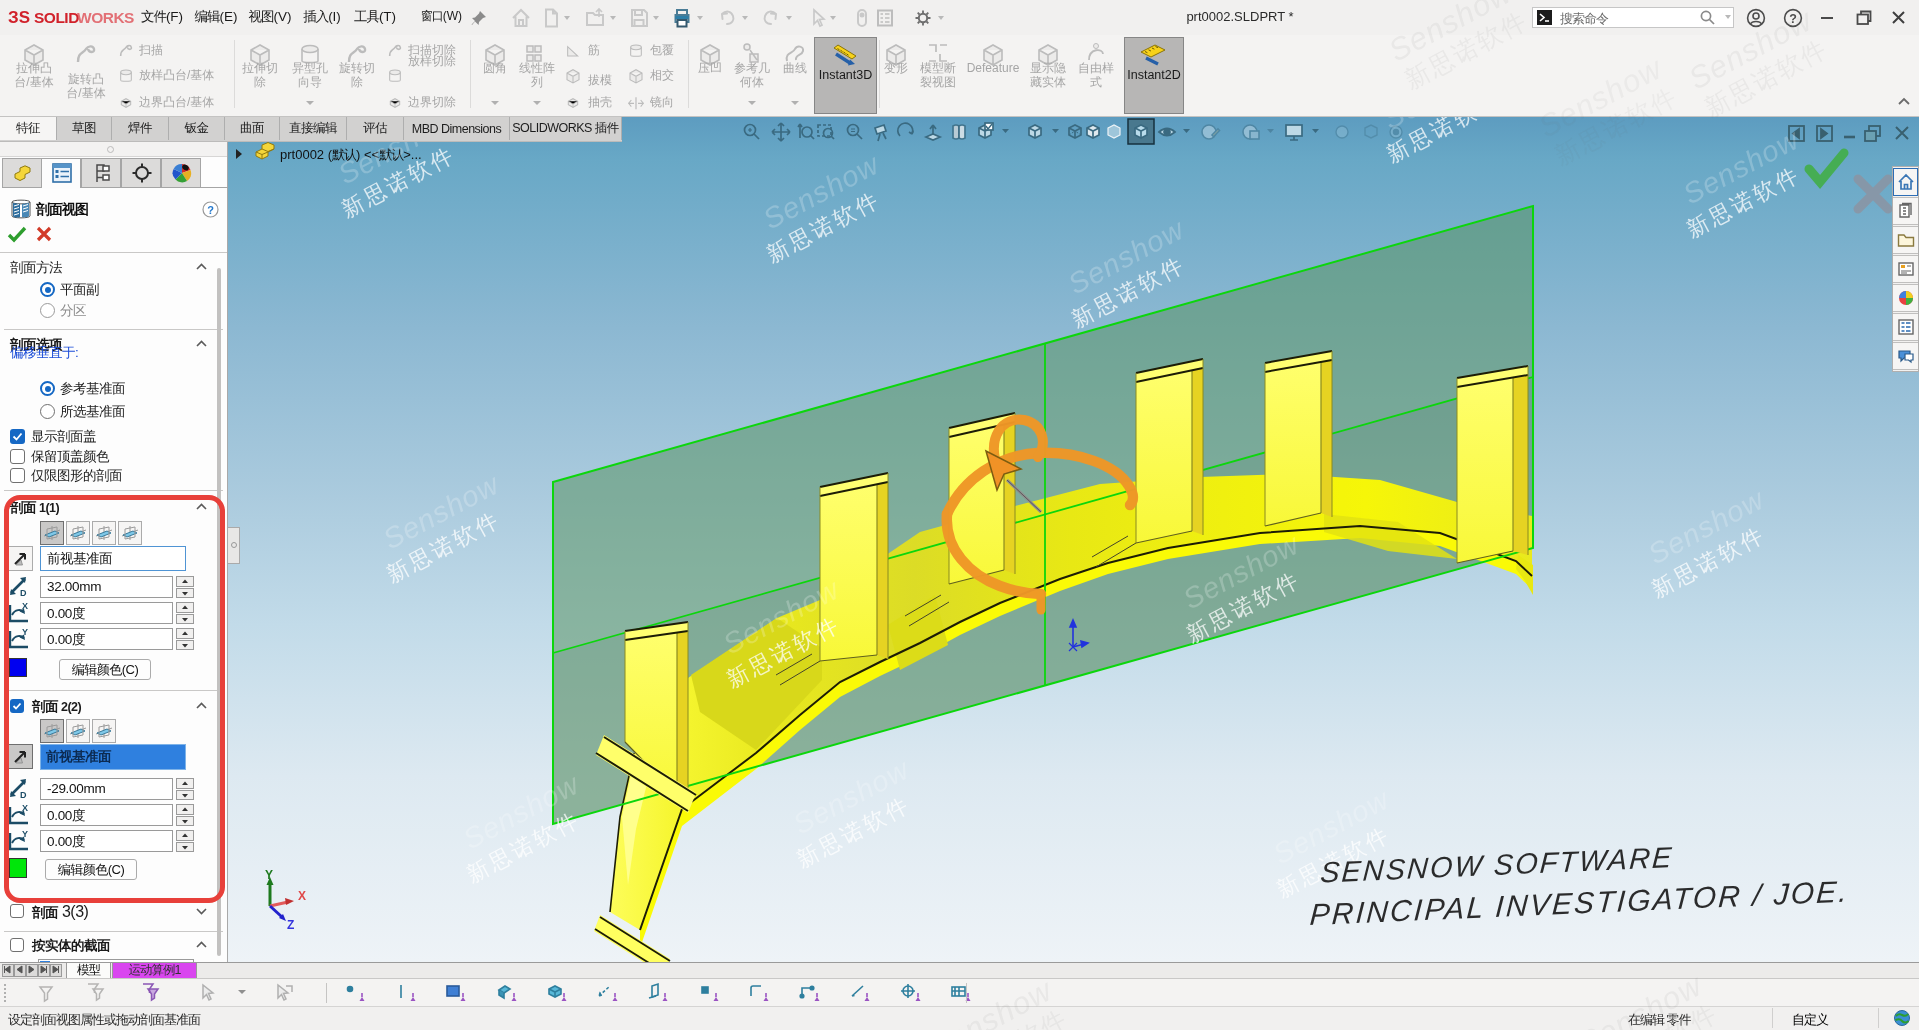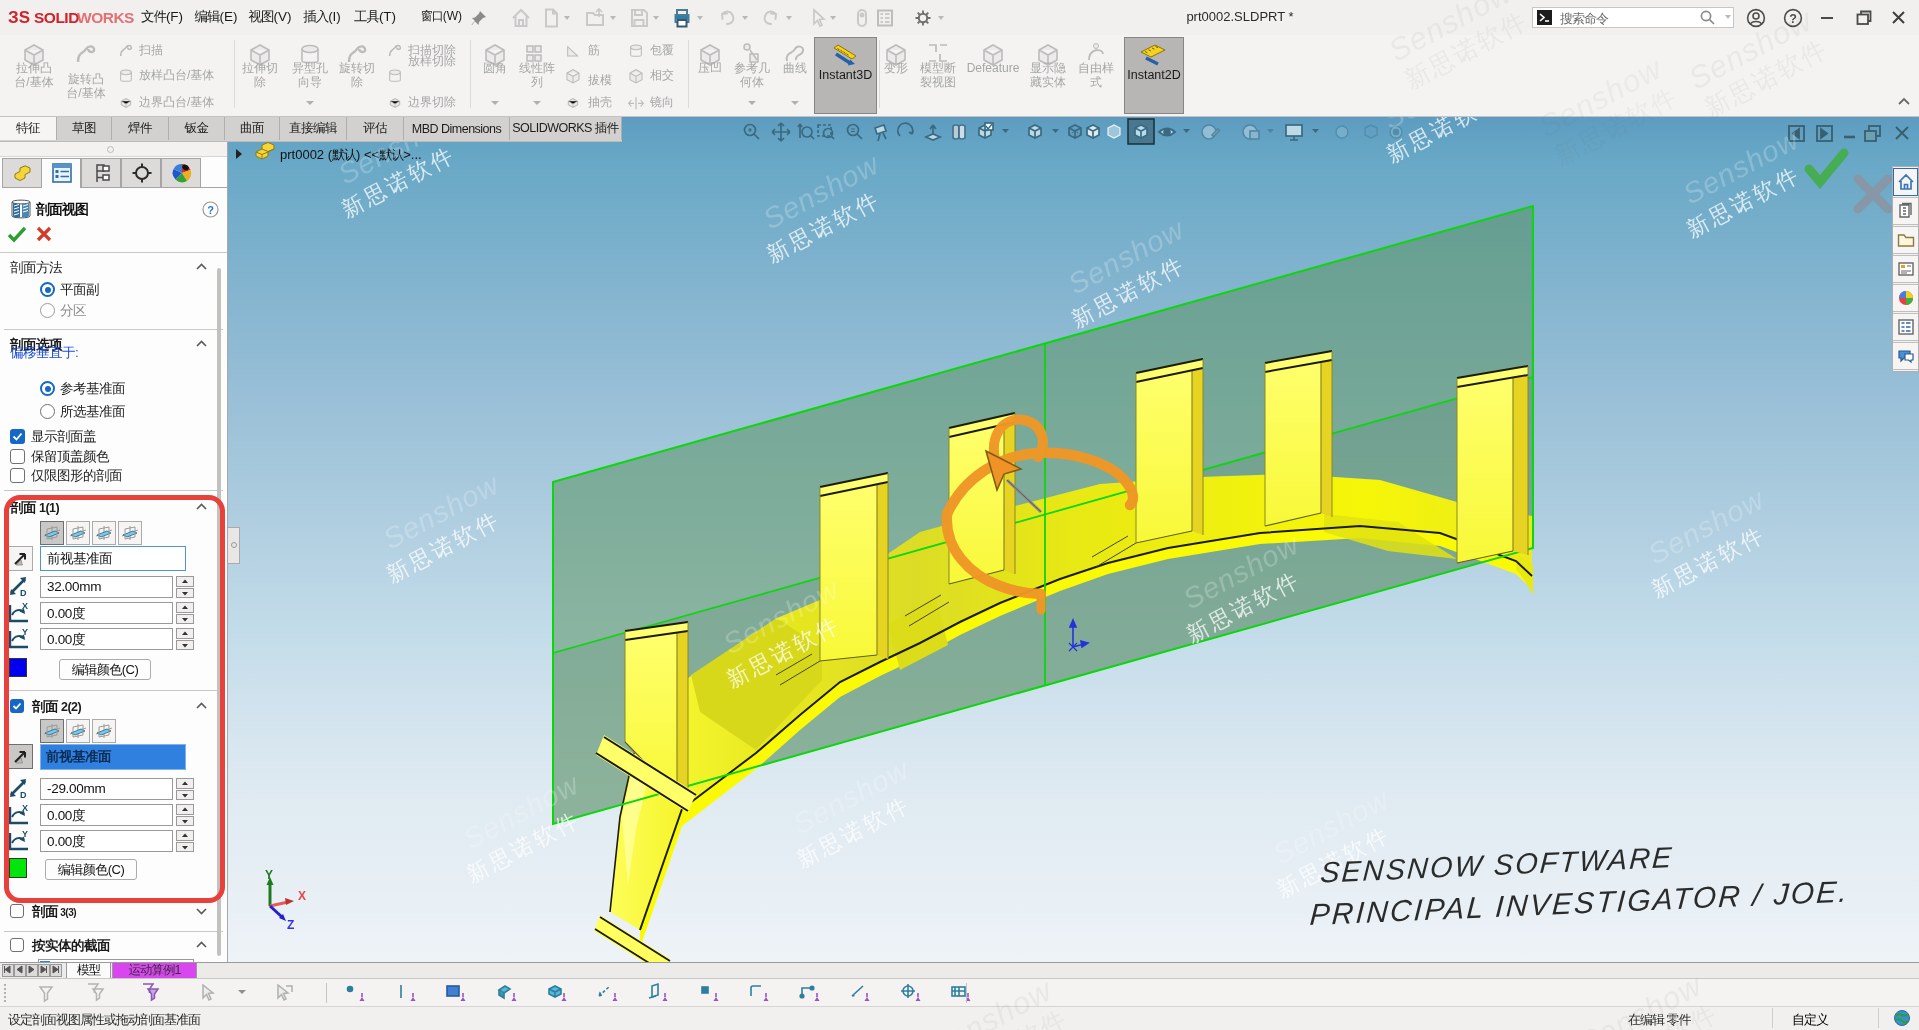--- a/index.html
+++ b/index.html
@@ -816,21 +816,21 @@
 <svg class="ab" style="left:180px;top:831.0px" width="10" height="9" viewBox="0 0 10 9">
     <path d="M2 6 L5 2.5 L8 6" fill="#333" transform="translate(0,0)"></path>
   </svg>
 <div class="ab" style="left:176px;top:841.5px;width:18px;height:10.5px;background:#f1f0ef;border:1px solid #9a9a9a"></div>
 <svg class="ab" style="left:180px;top:842.5px" width="10" height="9" viewBox="0 0 10 9">
     <path d="M2 3 L5 6.5 L8 3" fill="#333" transform="translate(0,0)"></path>
   </svg>
 <div class="ab" style="left:9px;top:858px;width:18px;height:20px;background:#00e60a;border:1px solid #333"></div>
 <div class="ab ctr" style="left:45px;top:859px;width:92px;height:21px;background:#fdfdfd;border:1px solid #ababab;border-radius:3px;font-size:13px;color:#111;letter-spacing:-0.5px">编辑颜色(C)</div>
 <div class="ab" style="left:10px;top:904px;width:14px;height:14px;background:#fff;border:1.4px solid #707070;border-radius:3px"></div>
-<div class="ab" style="left:32px;top:903px;font-size:13.5px;font-weight:bold;color:#1b1b1b;letter-spacing:-0.5px">剖面<span style="font-weight:bold;font-size:10px"> 3(3)</span></div>
+<div class="ab" style="left:32px;top:903px;font-size:13.5px;font-weight:bold;color:#1b1b1b;letter-spacing:-0.5px">剖面<span style="font-weight:normal;font-size:16px"> 3(3)</span></div>
 <svg class="ab" style="left:195px;top:906px" width="13" height="10" viewBox="0 0 13 10" fill="none" stroke="#5a5a5a" stroke-width="1.6">
     <path d="M2 3 L6.5 7.5 L11 3"></path>
   </svg>
 <div class="ab" style="left:4px;top:931px;width:219px;height:1px;background:#c9c8c7"></div>
 <div class="ab" style="left:10px;top:938px;width:14px;height:14px;background:#fff;border:1.4px solid #707070;border-radius:3px"></div>
 <div class="ab" style="left:32px;top:937px;font-size:13.5px;font-weight:bold;color:#1b1b1b;letter-spacing:-0.5px">按实体的截面<span style="font-weight:bold;font-size:12.5px"> </span></div>
 <svg class="ab" style="left:195px;top:940px" width="13" height="10" viewBox="0 0 13 10" fill="none" stroke="#5a5a5a" stroke-width="1.6">
     <path d="M2 7 L6.5 2.5 L11 7"></path>
   </svg>
 <div class="ab" style="left:38px;top:959px;width:156px;height:18px;background:#fff;border:1px solid #9a9a9a"></div>

